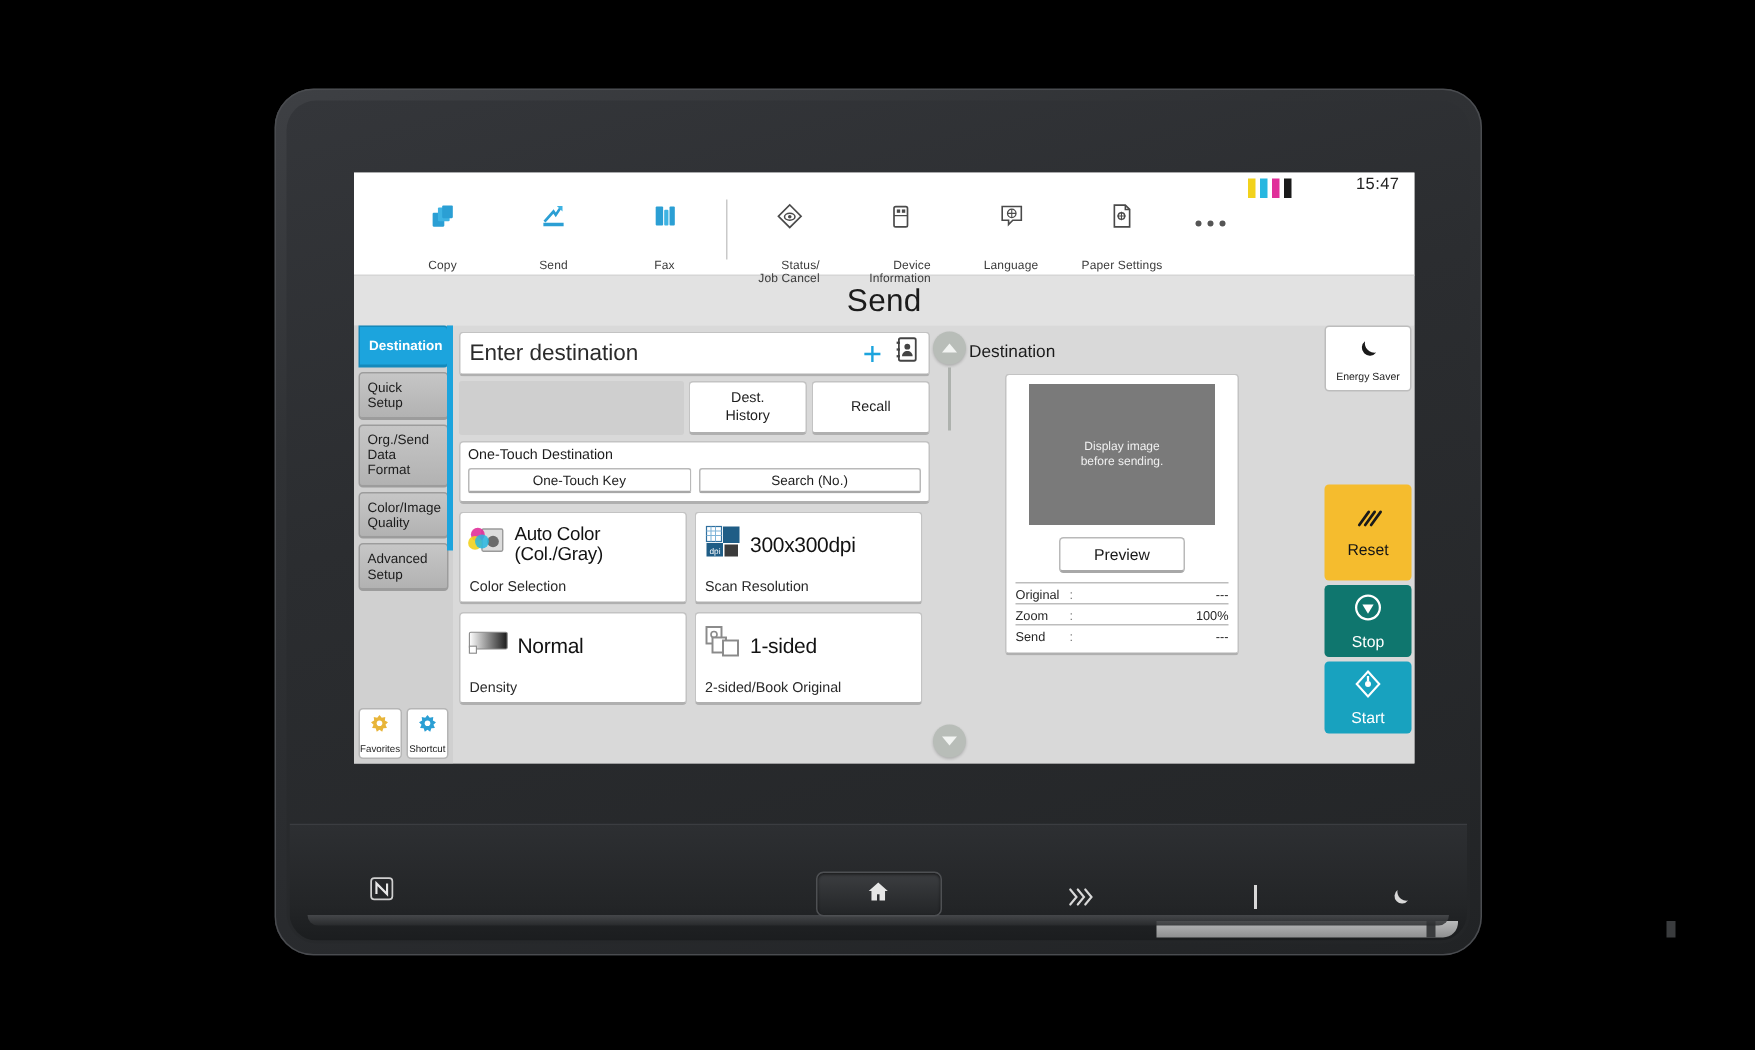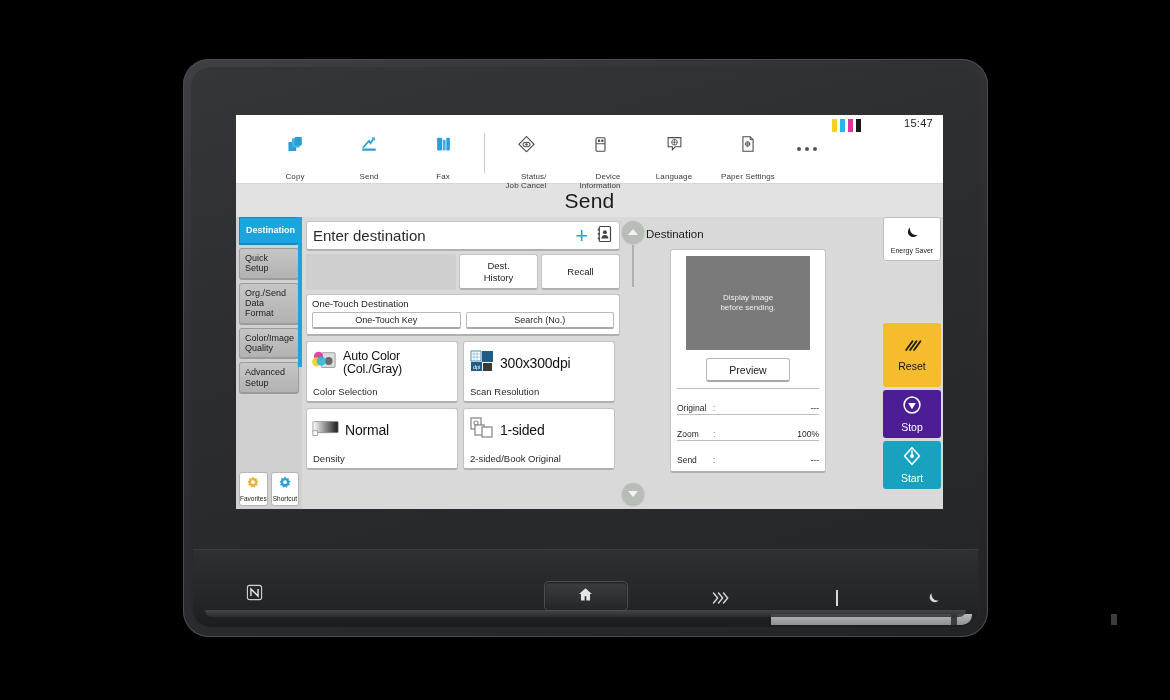--- a/index.html
+++ b/index.html
@@ -221,38 +221,38 @@
     text-align: center; color: #f0f0f0; font-size: 8px; line-height: 1.3;
   }
   #preview-btn {
     margin: 8px auto 6px; width: 84px; height: 24px; background: #fff;
     border: 1px solid #b9b9b9; border-bottom: 2px solid #a8a8a8; border-radius: 3px;
     font-size: 10.5px; color: #1a1a1a; display: flex; align-items: center; justify-content: center;
     cursor: pointer;
   }
   .st-row {
     display: flex; align-items: flex-end; font-size: 8.5px; color: #262626;
-    border-top: 1px solid #bdbdbd; padding: 14px 0 1px;
+    border-top: 1px solid #bdbdbd; padding: 2px 0 1px;
   }
   .st-row .k { width: 36px; }
   .st-row .c { width: 10px; color: #777; }
   .st-row .v { margin-left: auto; }
 
   
   #keys { position: absolute; right: 0; top: 0; width: 60px; }
   .key {
     width: 58px; border-radius: 3px; display: flex; flex-direction: column;
     align-items: center; justify-content: center; cursor: pointer;
   }
   #key-energy {
     height: 44px; background: #fff; border: 1px solid #bdbdbd; color: #1d1d1d;
   }
   #key-energy .lbl { font-size: 7px; margin-top: 2px; }
   #key-reset { height: 64px; background: #f5bc2e; margin-top: 62px; color: #151515; }
-  #key-stop  { height: 48px; background: #4c1d95; margin-top: 3px; color: #fff; }
+  #key-stop  { height: 48px; background: #0f766e; margin-top: 3px; color: #fff; }
   #key-start { height: 48px; background: #18a2bf; margin-top: 3px; color: #fff; }
   .key .lbl2 { font-size: 10.5px; margin-top: 2px; }
 
   
   #nfc {
     position: absolute; left: 62px; bottom: 36px;
     width: 18px; height: 18px; display: flex; align-items: center; justify-content: center;
   }
   #home-btn {
     position: absolute; left: 50%; transform: translateX(-50%); bottom: 26px;

